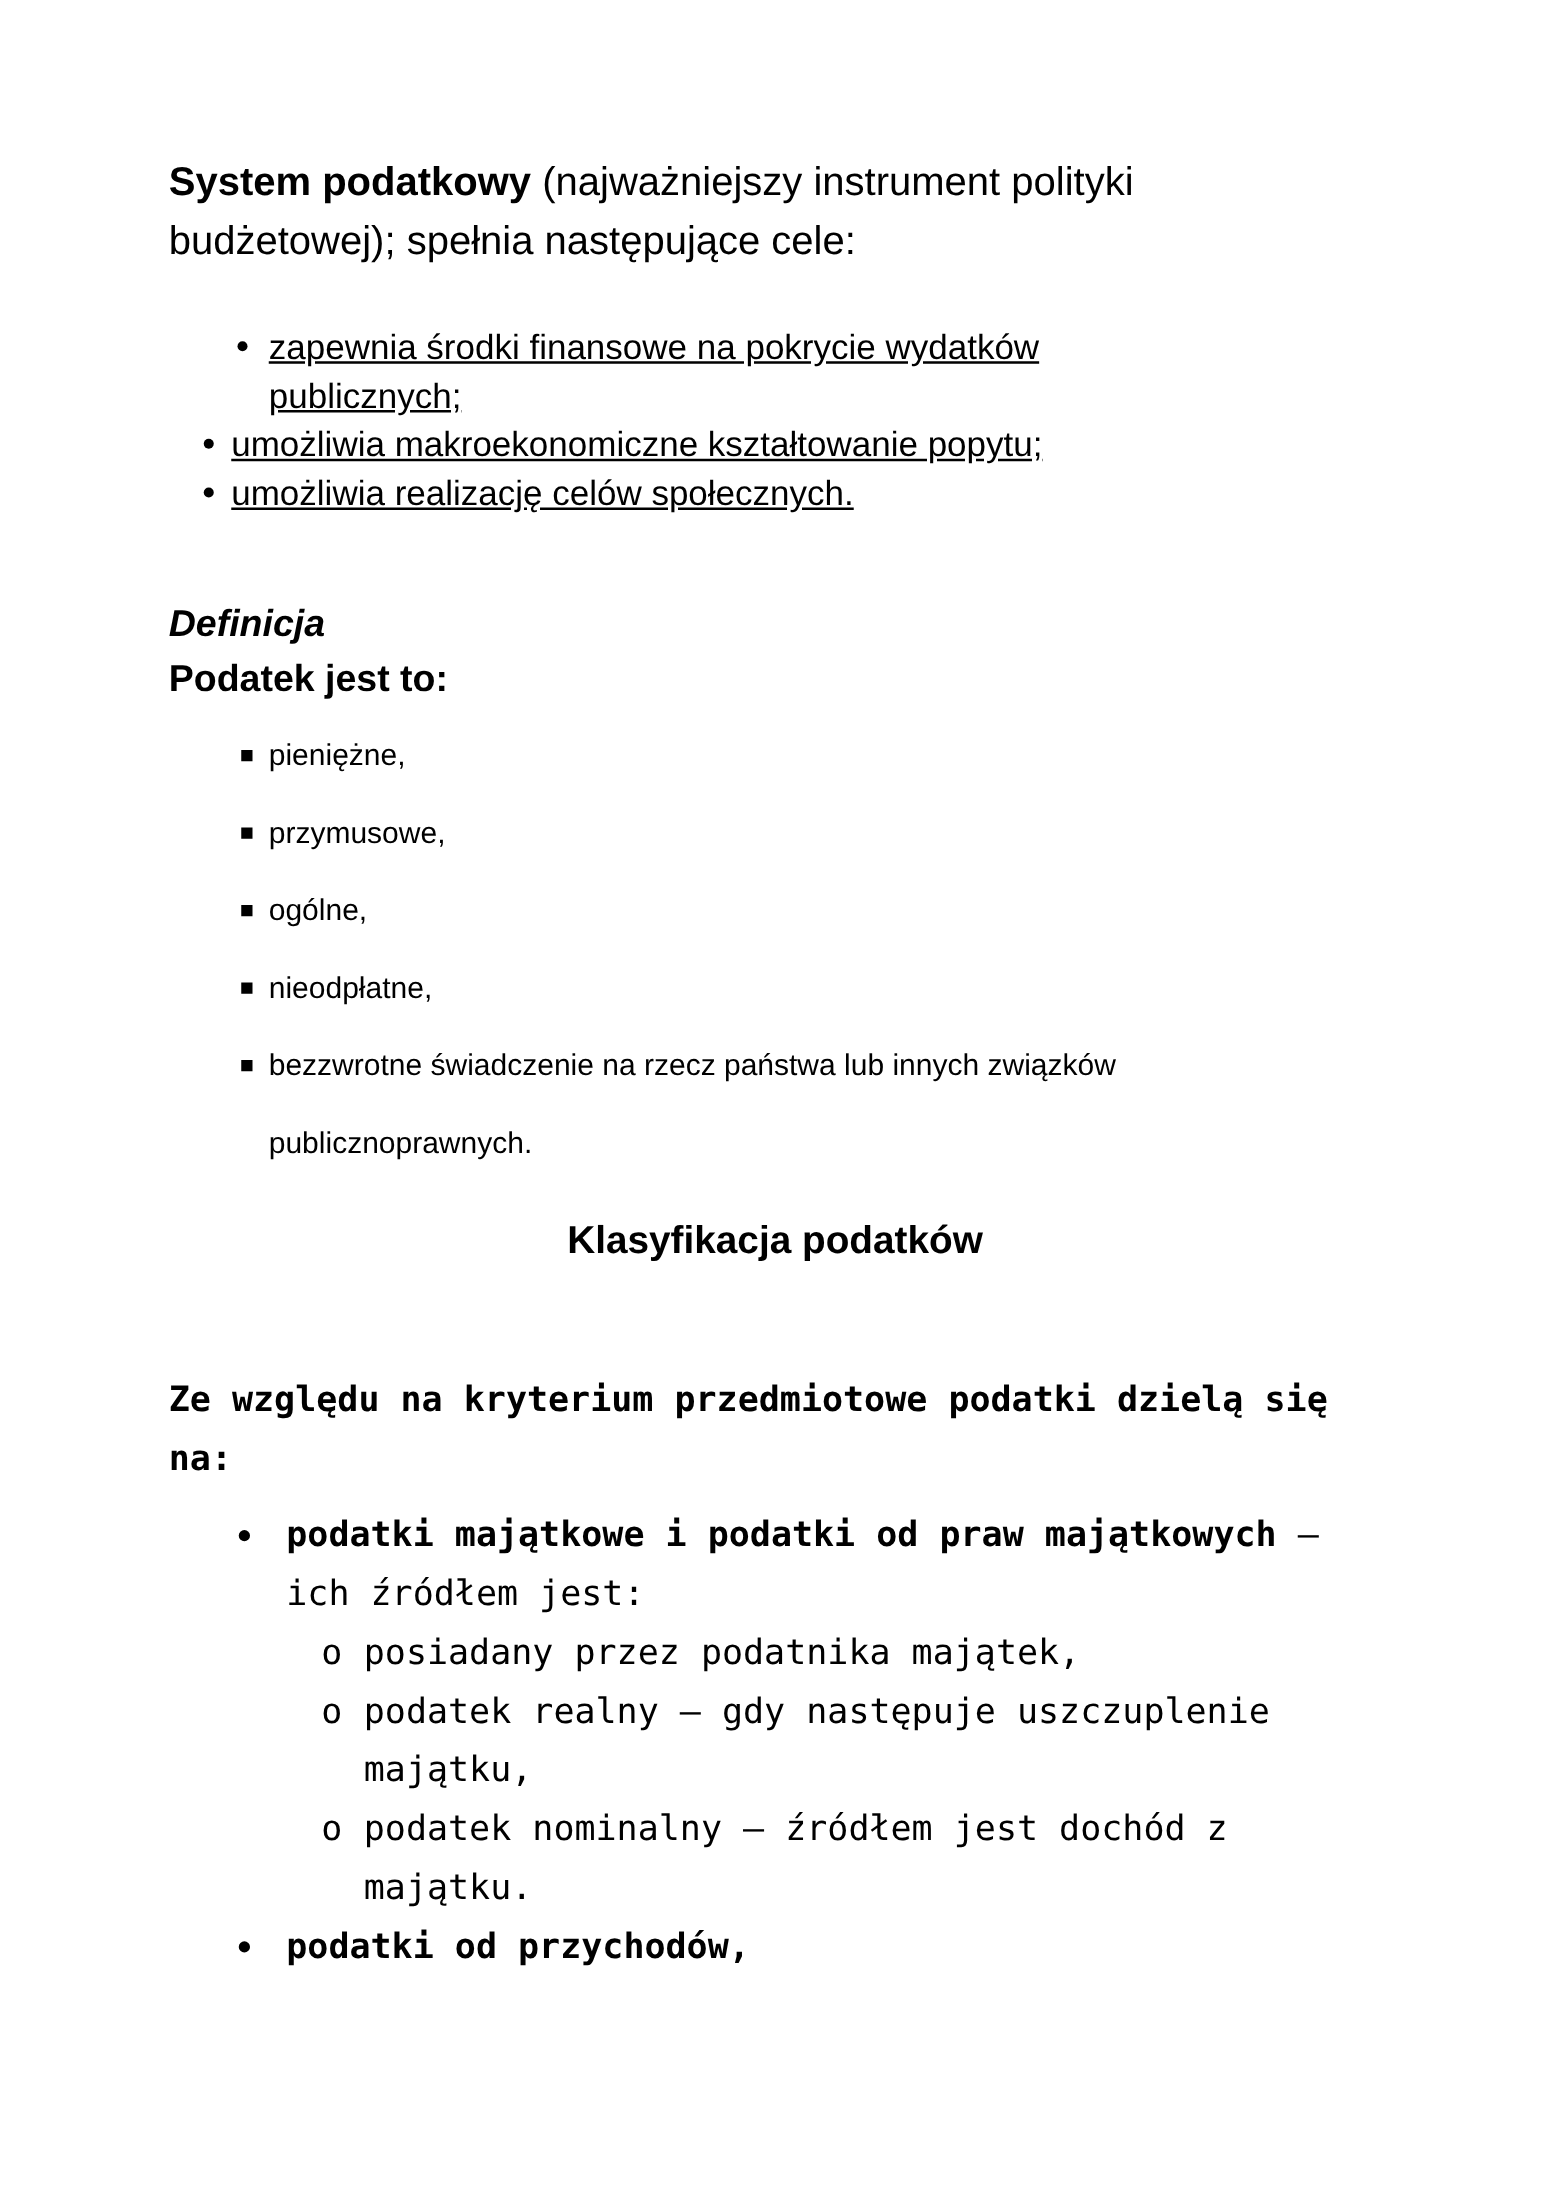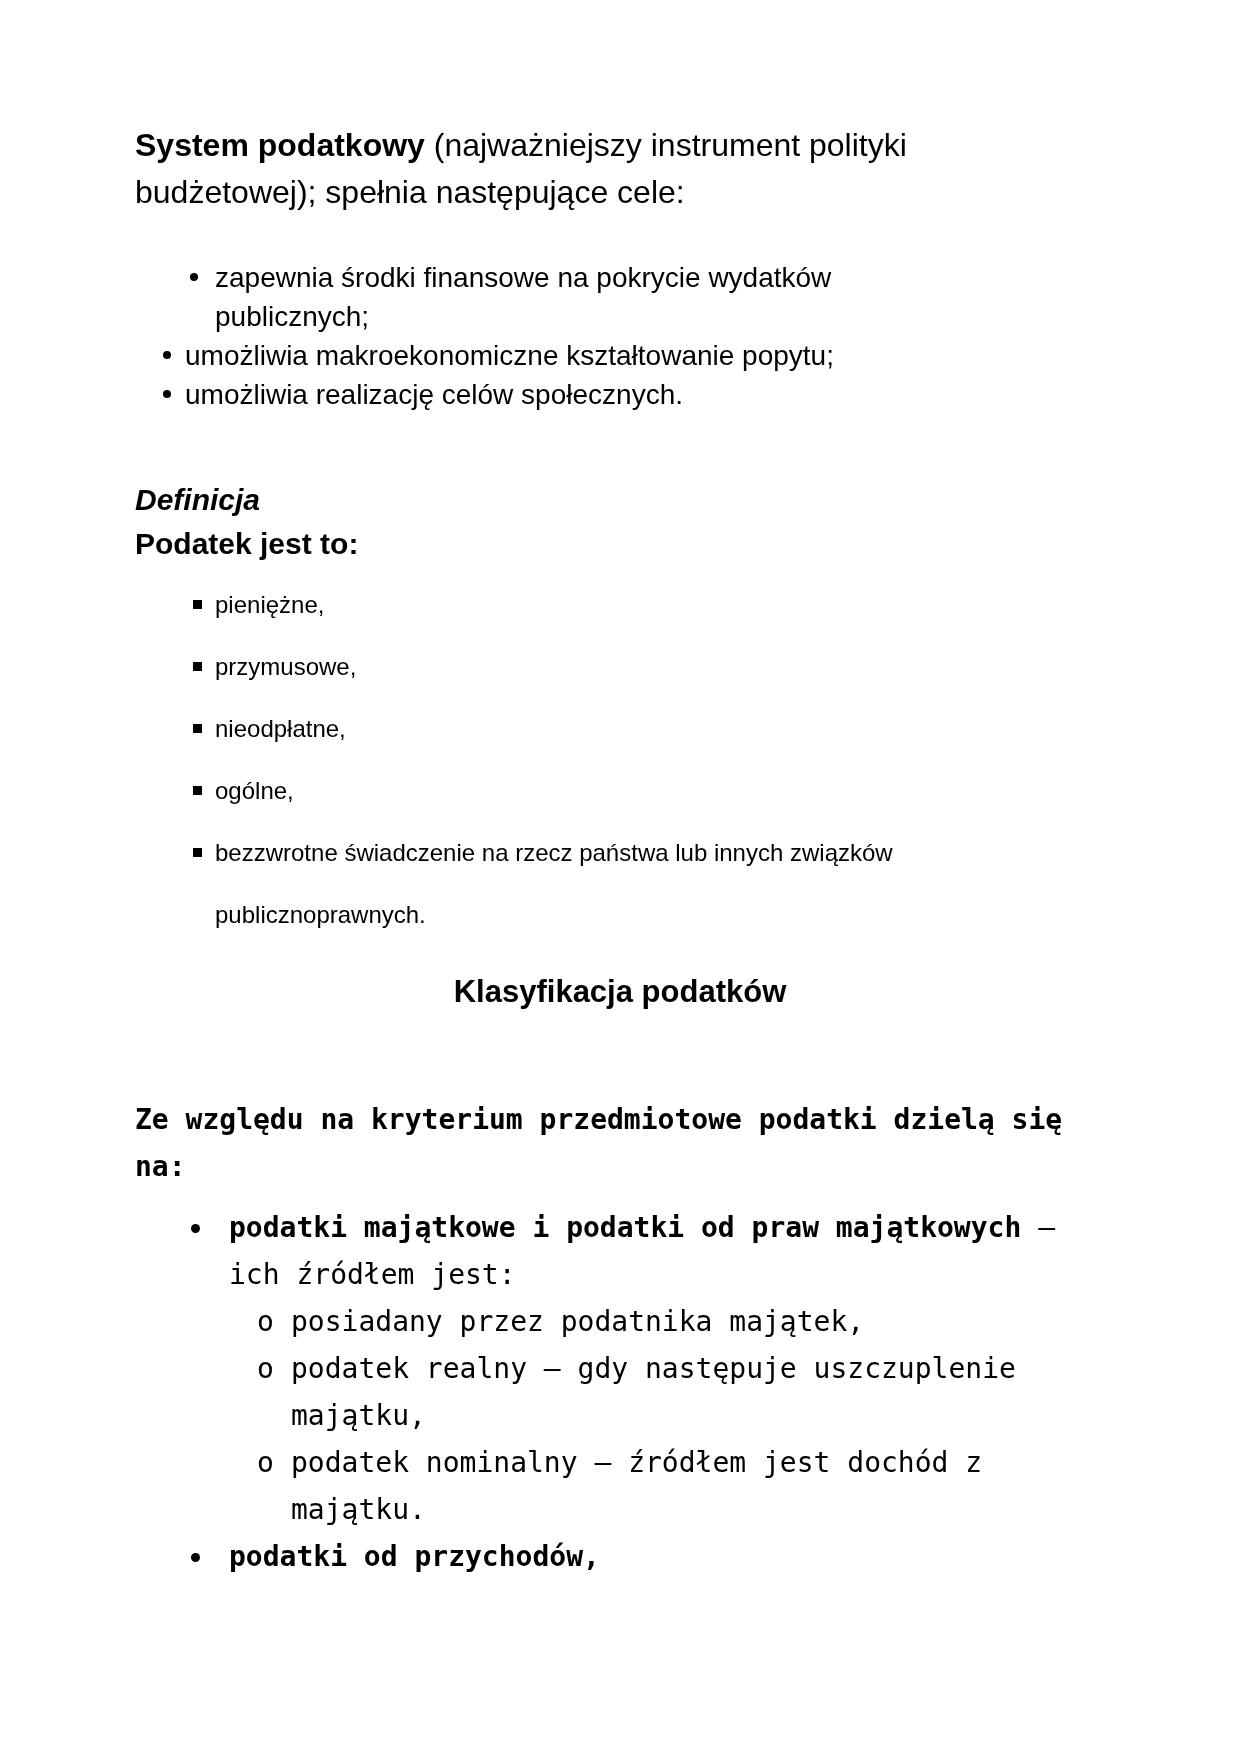--- a/index.html
+++ b/index.html
@@ -10,21 +10,21 @@
     box-sizing:border-box;
     padding:122px 0 0 135px;
     overflow:hidden;
     font-family:"Liberation Sans","DejaVu Sans",sans-serif;
   }
   
   .title{margin:0;width:800px;font-size:32px;line-height:47px;font-weight:normal;}
   .title .b{font-weight:bold;}
   
   .goals{list-style:none;margin:42px 0 0;padding:0;font-size:28px;line-height:39px;}
-  .goals li{position:relative;padding-left:50px;width:740px;}
+  .goals li{position:relative;padding-left:50px;width:740px;text-decoration:underline;}
   .goals li .dot{position:absolute;left:28px;top:15px;width:8px;height:8px;background:#000;border-radius:50%;}
   .goals li.first{padding-left:80px;width:760px;box-sizing:border-box;}
   .goals li.first .dot{left:55px;}
   
   .defhead{margin-top:64px;font-size:30px;line-height:44px;font-weight:bold;}
   .defhead .it{font-style:italic;}
   
   .deflist{list-style:none;margin:8px 0 0;padding:0;font-size:24px;line-height:62px;}
   .deflist li{position:relative;padding-left:80px;width:820px;box-sizing:border-box;}
   .deflist li .sq{position:absolute;left:58px;top:26px;width:9px;height:9px;background:#000;}
@@ -55,22 +55,22 @@
   </ul>
 
   <div class="defhead">
     <div class="it">Definicja</div>
     <div>Podatek jest to:</div>
   </div>
 
   <ul class="deflist">
     <li><span class="sq"></span><span>pieniężne,</span></li>
     <li><span class="sq"></span><span>przymusowe,</span></li>
+    <li><span class="sq"></span><span>ogólne,</span></li>
     <li><span class="sq"></span><span>nieodpłatne,</span></li>
-    <li><span class="sq"></span><span>ogólne,</span></li>
     <li><span class="sq"></span><span>bezzwrotne świadczenie na rzecz państwa lub innych związków publicznoprawnych.</span></li>
   </ul>
 
   <h2 class="klas">Klasyfikacja podatków</h2>
 
   <div class="mono mono-intro">Ze względu na kryterium przedmiotowe podatki dzielą się na:</div>
 
   <ul class="mono monolist">
     <li>
       <span class="mdot"></span><span class="bold">podatki majątkowe i podatki od praw majątkowych</span><span> – ich źródłem jest:</span>

